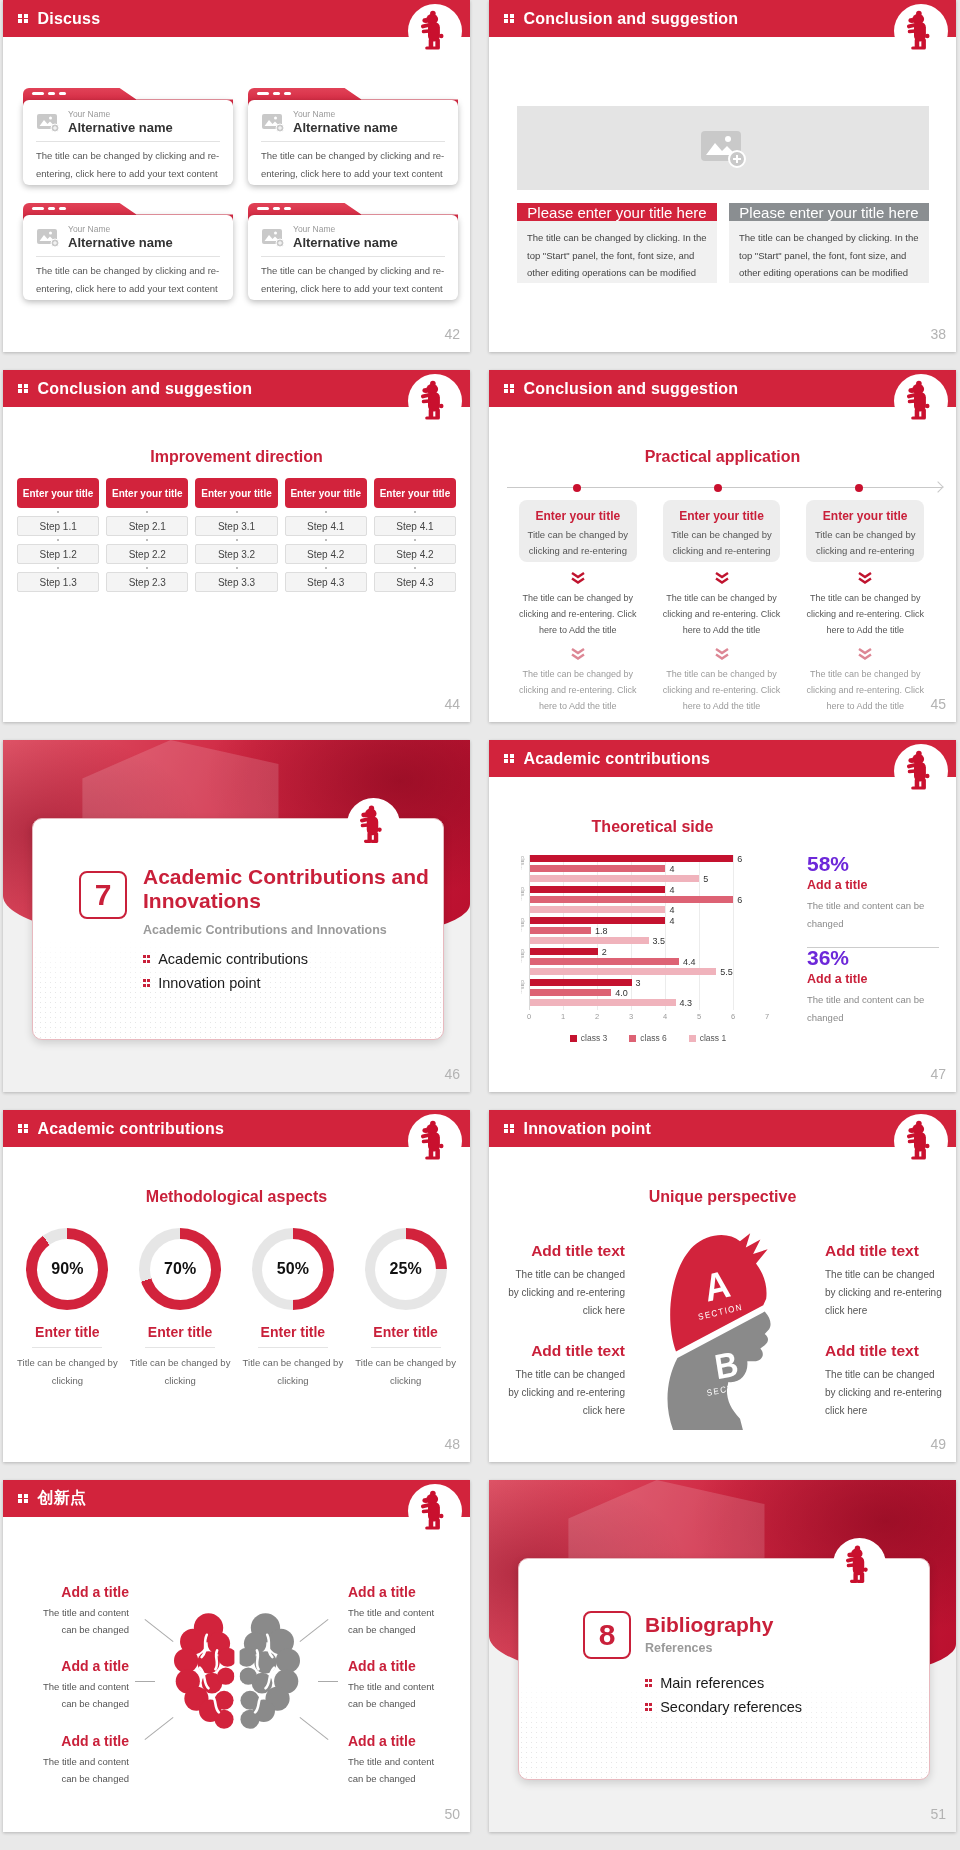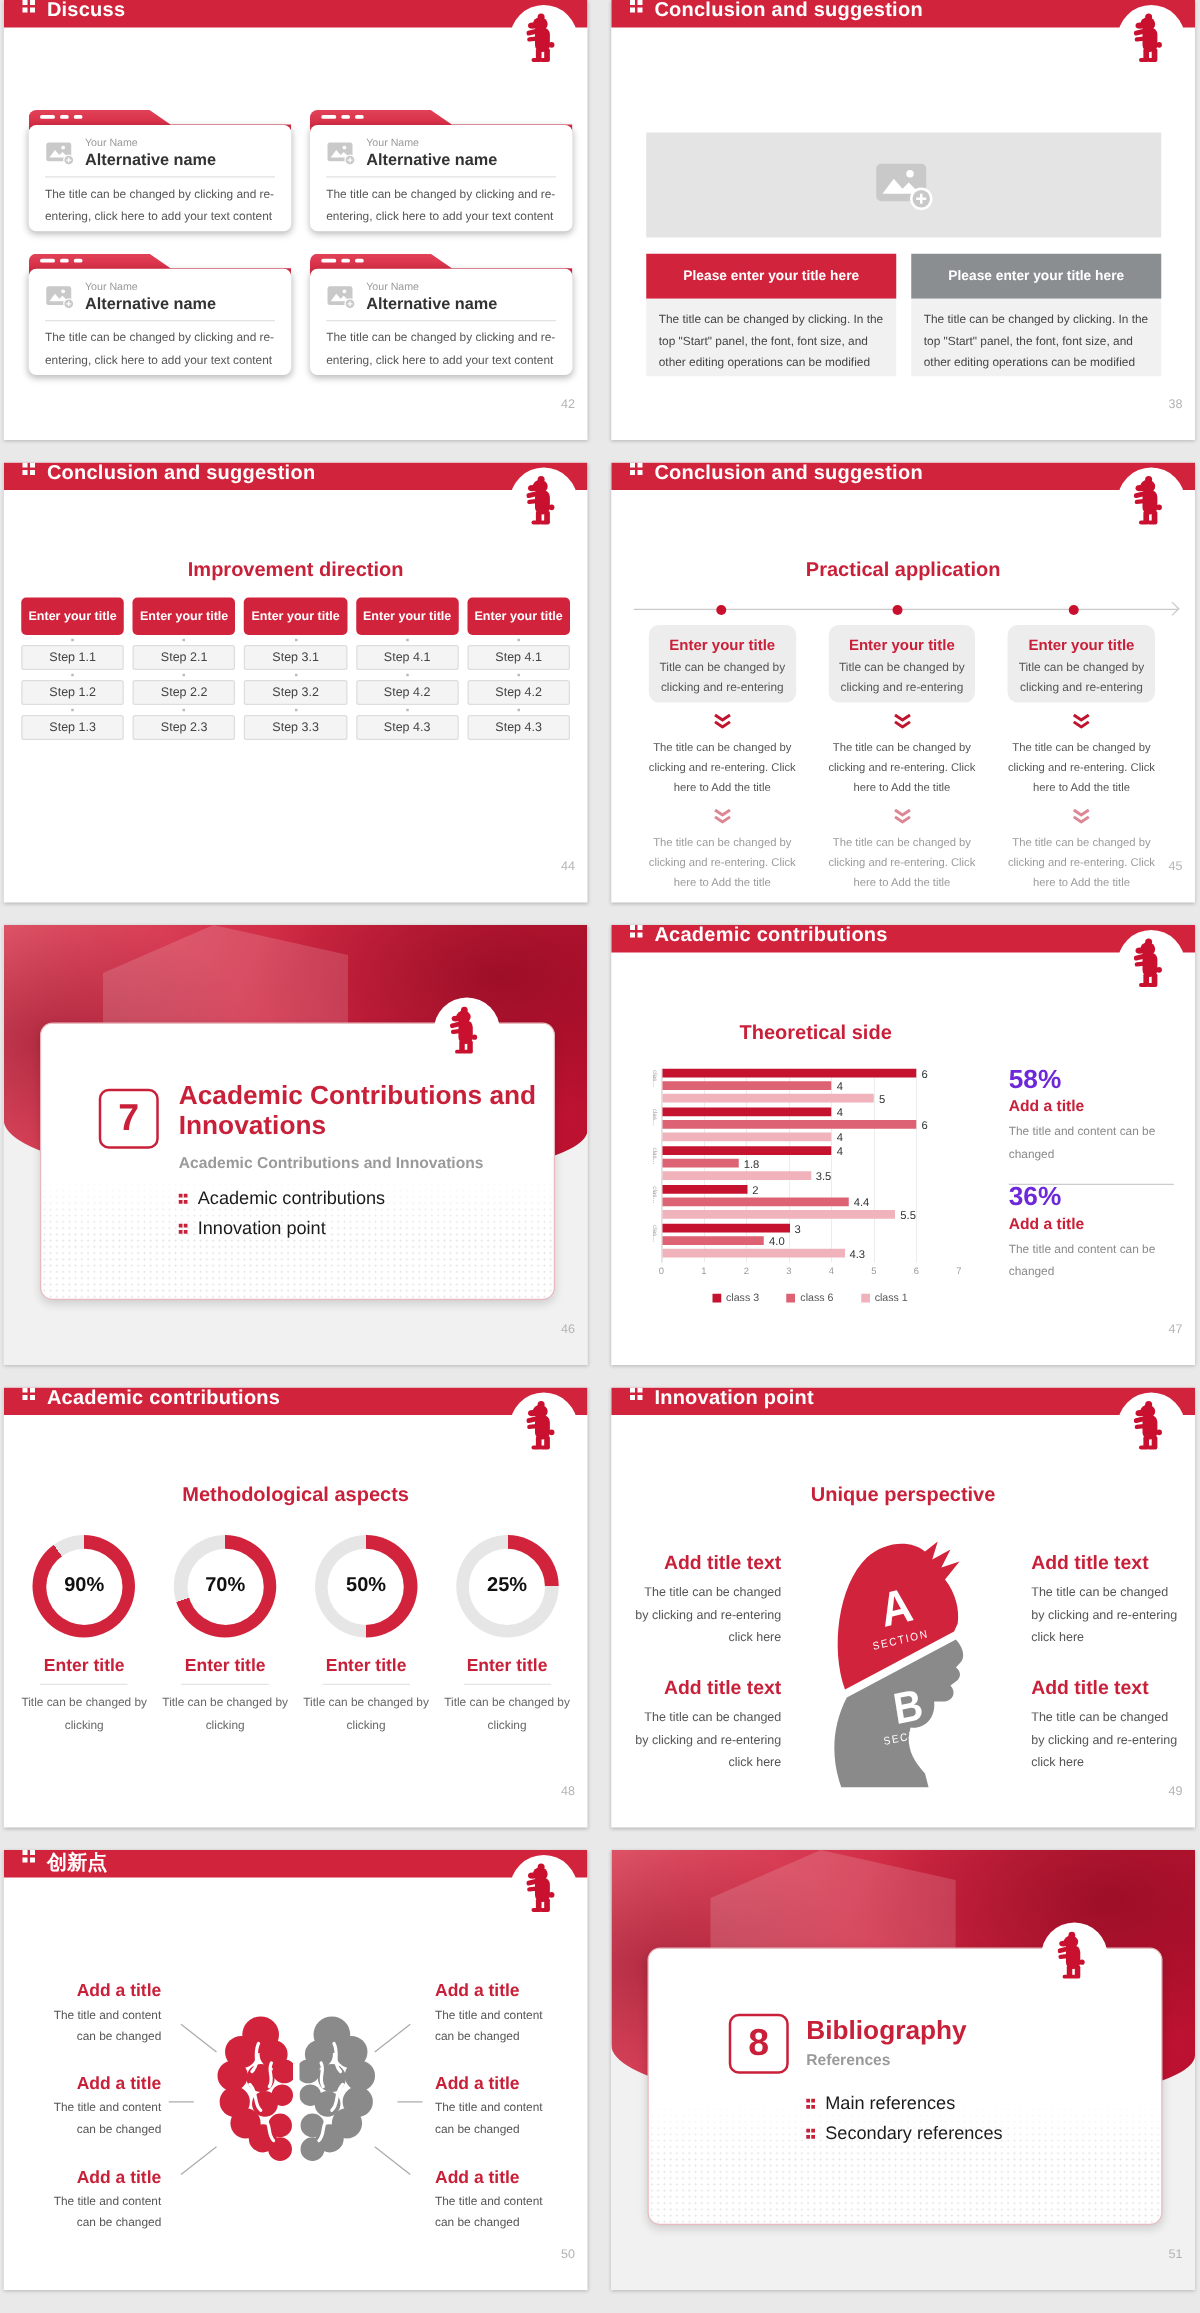--- a/index.html
+++ b/index.html
@@ -3,31 +3,31 @@
 <meta charset="utf-8">
 <style>
   html,body{margin:0;padding:0;background:#e9e9e9;}
   *{box-sizing:border-box;}
   .page{position:relative;width:960px;height:1850px;background:#e9e9e9;
         display:grid;grid-template-columns:467px 467px;grid-auto-rows:352px;
         column-gap:19px;row-gap:18px;padding:0 3px 18px 3px;
         font-family:"Liberation Sans",sans-serif;}
   .slide{position:relative;background:#fff;overflow:hidden;box-shadow:0 1px 3px rgba(0,0,0,.22);}
   
-  .s-header{position:absolute;top:0;left:0;right:0;height:22px;background:#d2233c;
-            display:flex;align-items:flex-start;gap:10px;padding:0 15px;z-index:4;}
+  .s-header{position:absolute;top:0;left:0;right:0;height:37px;background:#d2233c;
+            display:flex;align-items:center;gap:10px;padding:0 15px;z-index:4;}
   .dots{display:grid;grid-template-columns:4px 4px;grid-auto-rows:4px;gap:1.5px;}
   .dots i{background:#fff;display:block;}
   .dots.red i{background:#c9203a;}
   .dots.sm{grid-template-columns:3px 3px;grid-auto-rows:3px;gap:1.2px;}
   .s-header .ht{color:#fff;font-weight:bold;font-size:16px;letter-spacing:.2px;}
   .badge{position:absolute;top:4px;right:8px;width:54px;height:54px;border-radius:50%;
          background:#fff;z-index:5;display:flex;align-items:center;justify-content:center;color:#c9102e;}
   .badge svg{width:28px;height:44px;}
-  .pagenum{position:absolute;right:10px;bottom:23px;font-size:10px;color:#b3b3b3;z-index:6;margin-left:45px;}
+  .pagenum{position:absolute;right:10px;bottom:10px;font-size:14px;color:#b3b3b3;z-index:6;margin-left:45px;}
   .s-title{position:absolute;top:78px;left:0;right:0;text-align:center;
            color:#c9203a;font-weight:bold;font-size:16px;z-index:2;}
   
   .card-grid{position:absolute;left:20px;top:88px;width:427px;display:grid;
              grid-template-columns:210px 210px;column-gap:15px;row-gap:18px;}
   .folder .tab{height:20px;background:linear-gradient(#e14257,#cf1f3a);border-radius:6px 6px 0 0;
                clip-path:polygon(0 0,46% 0,54% 58%,100% 58%,100% 100%,0 100%);position:relative;}
   .folder .tab i{position:absolute;top:4px;height:3px;border-radius:2px;background:#fff;display:block;}
   .folder .tab i:nth-child(1){left:9px;width:12px;}
   .folder .tab i:nth-child(2){left:25px;width:7px;}
@@ -39,22 +39,22 @@
   .fc-name .nm{font-size:8.5px;color:#999;}
   .fc-name .an{font-size:13px;font-weight:bold;color:#333;margin-top:1px;}
   .fc-div{height:1px;background:#e2e2e2;margin:6px 0 5px;}
   .fc-body{font-size:9.5px;color:#555;line-height:1.85;}
   
   .ph-box{position:absolute;left:28px;right:27px;top:106px;height:84px;background:#e4e4e4;
           display:flex;align-items:center;justify-content:center;}
   .ph-box svg{width:48px;height:42px;}
   .cs-cols{position:absolute;left:28px;right:27px;top:203px;display:flex;gap:12px;}
   .cs-col{flex:1;}
-  .cs-bar{height:36px;display:flex;align-items:center;justify-content:center;
-          color:#fff;font-weight:bold;font-size:11px;}
+  .cs-bar{height:18px;display:flex;align-items:center;justify-content:center;
+          color:#fff;font-weight:normal;font-size:15px;}
   .cs-body{background:#f1f1f1;padding:8px 10px;font-size:9.5px;color:#444;line-height:1.85;height:62px;}
   
   .imp-cols{position:absolute;left:14px;right:14px;top:108px;display:flex;gap:7px;}
   .imp-col{flex:1;}
   .imp-h{height:30px;background:#d2233c;border-radius:4px;display:flex;align-items:center;
          justify-content:center;color:#fff;font-weight:bold;font-size:10px;text-align:center;}
   .imp-s{height:20px;background:#f4f4f4;border:1px solid #ddd;border-radius:2px;
          display:flex;align-items:center;justify-content:center;font-size:10px;color:#444;}
   .cdot{display:block;width:2px;height:2px;background:#bbb;margin:3px auto;}
   .imp-foot{position:absolute;left:16px;right:16px;top:242px;font-size:10px;color:#444;

